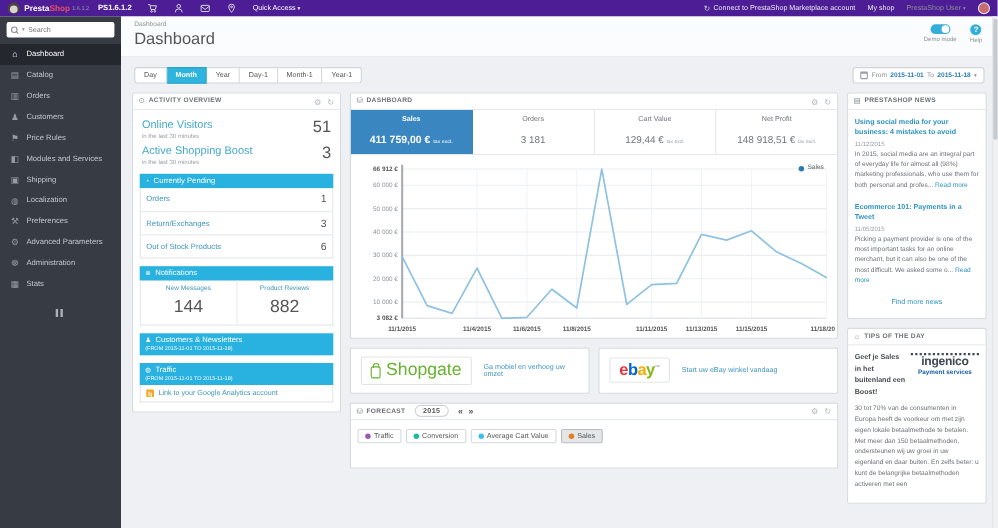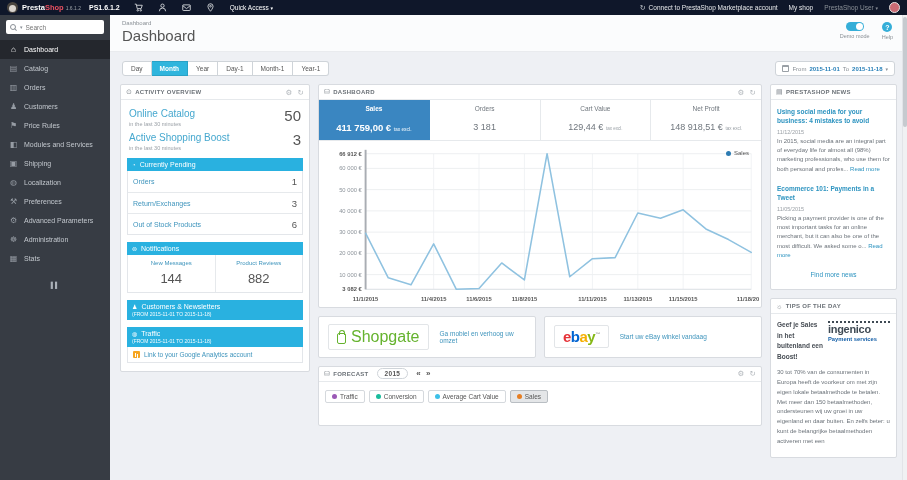--- a/index.html
+++ b/index.html
@@ -1,21 +1,21 @@
 <!DOCTYPE html>
 <html><head>
 <meta charset="utf-8">
 <style>
 *{margin:0;padding:0;box-sizing:border-box;}
 html,body{width:907px;height:480px;overflow:hidden;}
 body{font-family:"Liberation Sans","DejaVu Sans",sans-serif;background:#eef0f4;color:#555;}
 .screen{position:relative;width:907px;height:480px;display:flex;flex-direction:column;overflow:hidden;}
 
 
-.topbar{flex:0 0 15px;height:15px;background:#0f172a;display:flex;align-items:center;padding:0 7px;color:#e8eaec;font-size:6.5px;}
+.topbar{flex:0 0 15px;height:15px;background:#4c1d95;display:flex;align-items:center;padding:0 7px;color:#e8eaec;font-size:6.5px;}
 .logo-circle{width:11px;height:11px;border-radius:50%;background:#4a4540;position:relative;overflow:hidden;flex:0 0 11px;}
 .logo-circle::after{content:"";position:absolute;left:2px;top:3px;width:7px;height:7px;border-radius:50%;background:#d9d4cf;}
 .brand{font-size:7.5px;font-weight:bold;color:#fff;margin-left:4px;white-space:nowrap;}
 .brand .shop{color:#e95061;}
 .brand-ver{font-size:5px;color:#9aa0a6;margin-left:2px;}
 .ps-ver{font-size:7px;font-weight:bold;color:#fff;margin-left:8px;}
 .tb-icon{width:11px;height:11px;margin-left:13px;color:#d4d7da;display:flex;align-items:center;justify-content:center;cursor:pointer;}
 .tb-icon svg{width:9px;height:9px;stroke:currentColor;fill:none;stroke-width:1.2;}
 .quick{margin-left:14px;color:#fff;cursor:pointer;white-space:nowrap;}
 .caret{font-size:5px;color:inherit;}
@@ -82,21 +82,21 @@
 .sec-sub{font-size:5px;margin-top:1px;opacity:.95;}
 .rows{border:1px solid #e3e6ea;border-top:0;}
 .a-row{display:flex;justify-content:space-between;align-items:center;height:21px;padding:0 5px;}
 .a-row + .a-row{border-top:1px solid #e6e9ec;}
 .a-row .lbl{color:#3e94bc;font-size:7px;cursor:pointer;}
 .a-row .val{color:#555;font-size:9.5px;}
 .notif-cols{display:flex;border:1px solid #e3e6ea;border-top:0;}
 .notif-cell{flex:1;text-align:center;padding:5px 2px 6px;cursor:pointer;}
 .notif-cell + .notif-cell{border-left:1px solid #e6e9ec;}
 .notif-lbl{color:#3e94bc;font-size:6px;}
-.notif-val{color:#555;font-size:13px;margin-top:5px;}
+.notif-val{color:#555;font-size:16px;margin-top:5px;}
 .ga-row{border:1px solid #e3e6ea;border-top:0;padding:4px 5px;display:flex;align-items:center;gap:4px;}
 .ga-icon{width:7px;height:7px;background:#f6a623;border-radius:1px;position:relative;}
 .ga-icon::after{content:"";position:absolute;left:1.5px;bottom:1px;width:1px;height:4px;background:#fff;box-shadow:2px 1px 0 #fff;}
 .ga-link{color:#3e94bc;font-size:6.5px;cursor:pointer;}
 
 
 .col-mid{flex:1;min-width:0;}
 .kpis{display:flex;border-bottom:1px solid #e6e9ec;}
 .kpi{flex:1;text-align:center;padding:5px 2px 7px;border-right:1px solid #e6e9ec;min-width:0;cursor:pointer;}
 .kpi:last-child{border-right:0;}
@@ -137,21 +137,21 @@
 .col-right{flex:0 0 127px;width:127px;}
 .news-body{padding:7px 6px 2px;}
 .news-item{margin-bottom:10px;}
 .news-title{color:#2e94c0;font-size:6.5px;font-weight:bold;line-height:1.45;cursor:pointer;}
 .news-date{color:#9aa0a6;font-size:5.5px;margin:3px 0 2px;}
 .news-excerpt{color:#6c737a;font-size:6px;line-height:1.55;}
 .read-more{color:#2e94c0;cursor:pointer;}
 .find-more{text-align:center;color:#2e94c0;font-size:6.5px;margin:11px 0 9px;cursor:pointer;}
 .tips{margin-top:8px;}
 .tips-body{padding:6px 6px 10px;}
-.ingenico{float:right;width:62px;text-align:left;margin:1px 0 2px 4px;cursor:default;}
+.ingenico{float:right;width:62px;text-align:center;margin:1px 0 2px 4px;cursor:default;}
 .ingenico-name{font-size:11px;font-weight:bold;color:#3f4a54;border-top:2px dotted #3f4a54;letter-spacing:-.3px;line-height:1.15;}
 .ingenico-sub{font-size:5.8px;font-weight:bold;color:#1660a8;line-height:1.15;}
 .tips-heading{font-size:6.5px;font-weight:bold;color:#474d54;line-height:1.6;}
 .tips-text{color:#6c737a;font-size:6px;line-height:1.65;margin-top:6px;clear:both;}
 
 
 .scrollbar{position:absolute;top:15px;right:0;bottom:0;width:5px;background:#f0f1f3;border-left:1px solid #e2e4e8;}
 .scroll-thumb{position:absolute;top:2px;left:0;width:4px;height:110px;background:#c6cacf;border-radius:2px;cursor:pointer;}
 </style>
 </head>
@@ -306,24 +306,24 @@
             <span class="hd-icon">⊙</span>
             <span>ACTIVITY OVERVIEW</span>
             <span class="hd-tools">
                 <span>⚙</span>
                 <span>↻</span>
               </span>
           </div>
           <div class="act-body">
             <div class="stat-row">
               <div>
-                  <div class="stat-label">Online Catalog</div>
+                  <div class="stat-label">Online Visitors</div>
               <div class="stat-sub">in the last 30 minutes</div>
                 </div>
-              <div class="stat-value">50</div>
+              <div class="stat-value">51</div>
             </div>
             <div class="stat-row">
               <div>
                   <div class="stat-label">Active Shopping Boost</div>
               <div class="stat-sub">in the last 30 minutes</div>
                 </div>
               <div class="stat-value">3</div>
             </div>
 
             <div class="sec-head">

